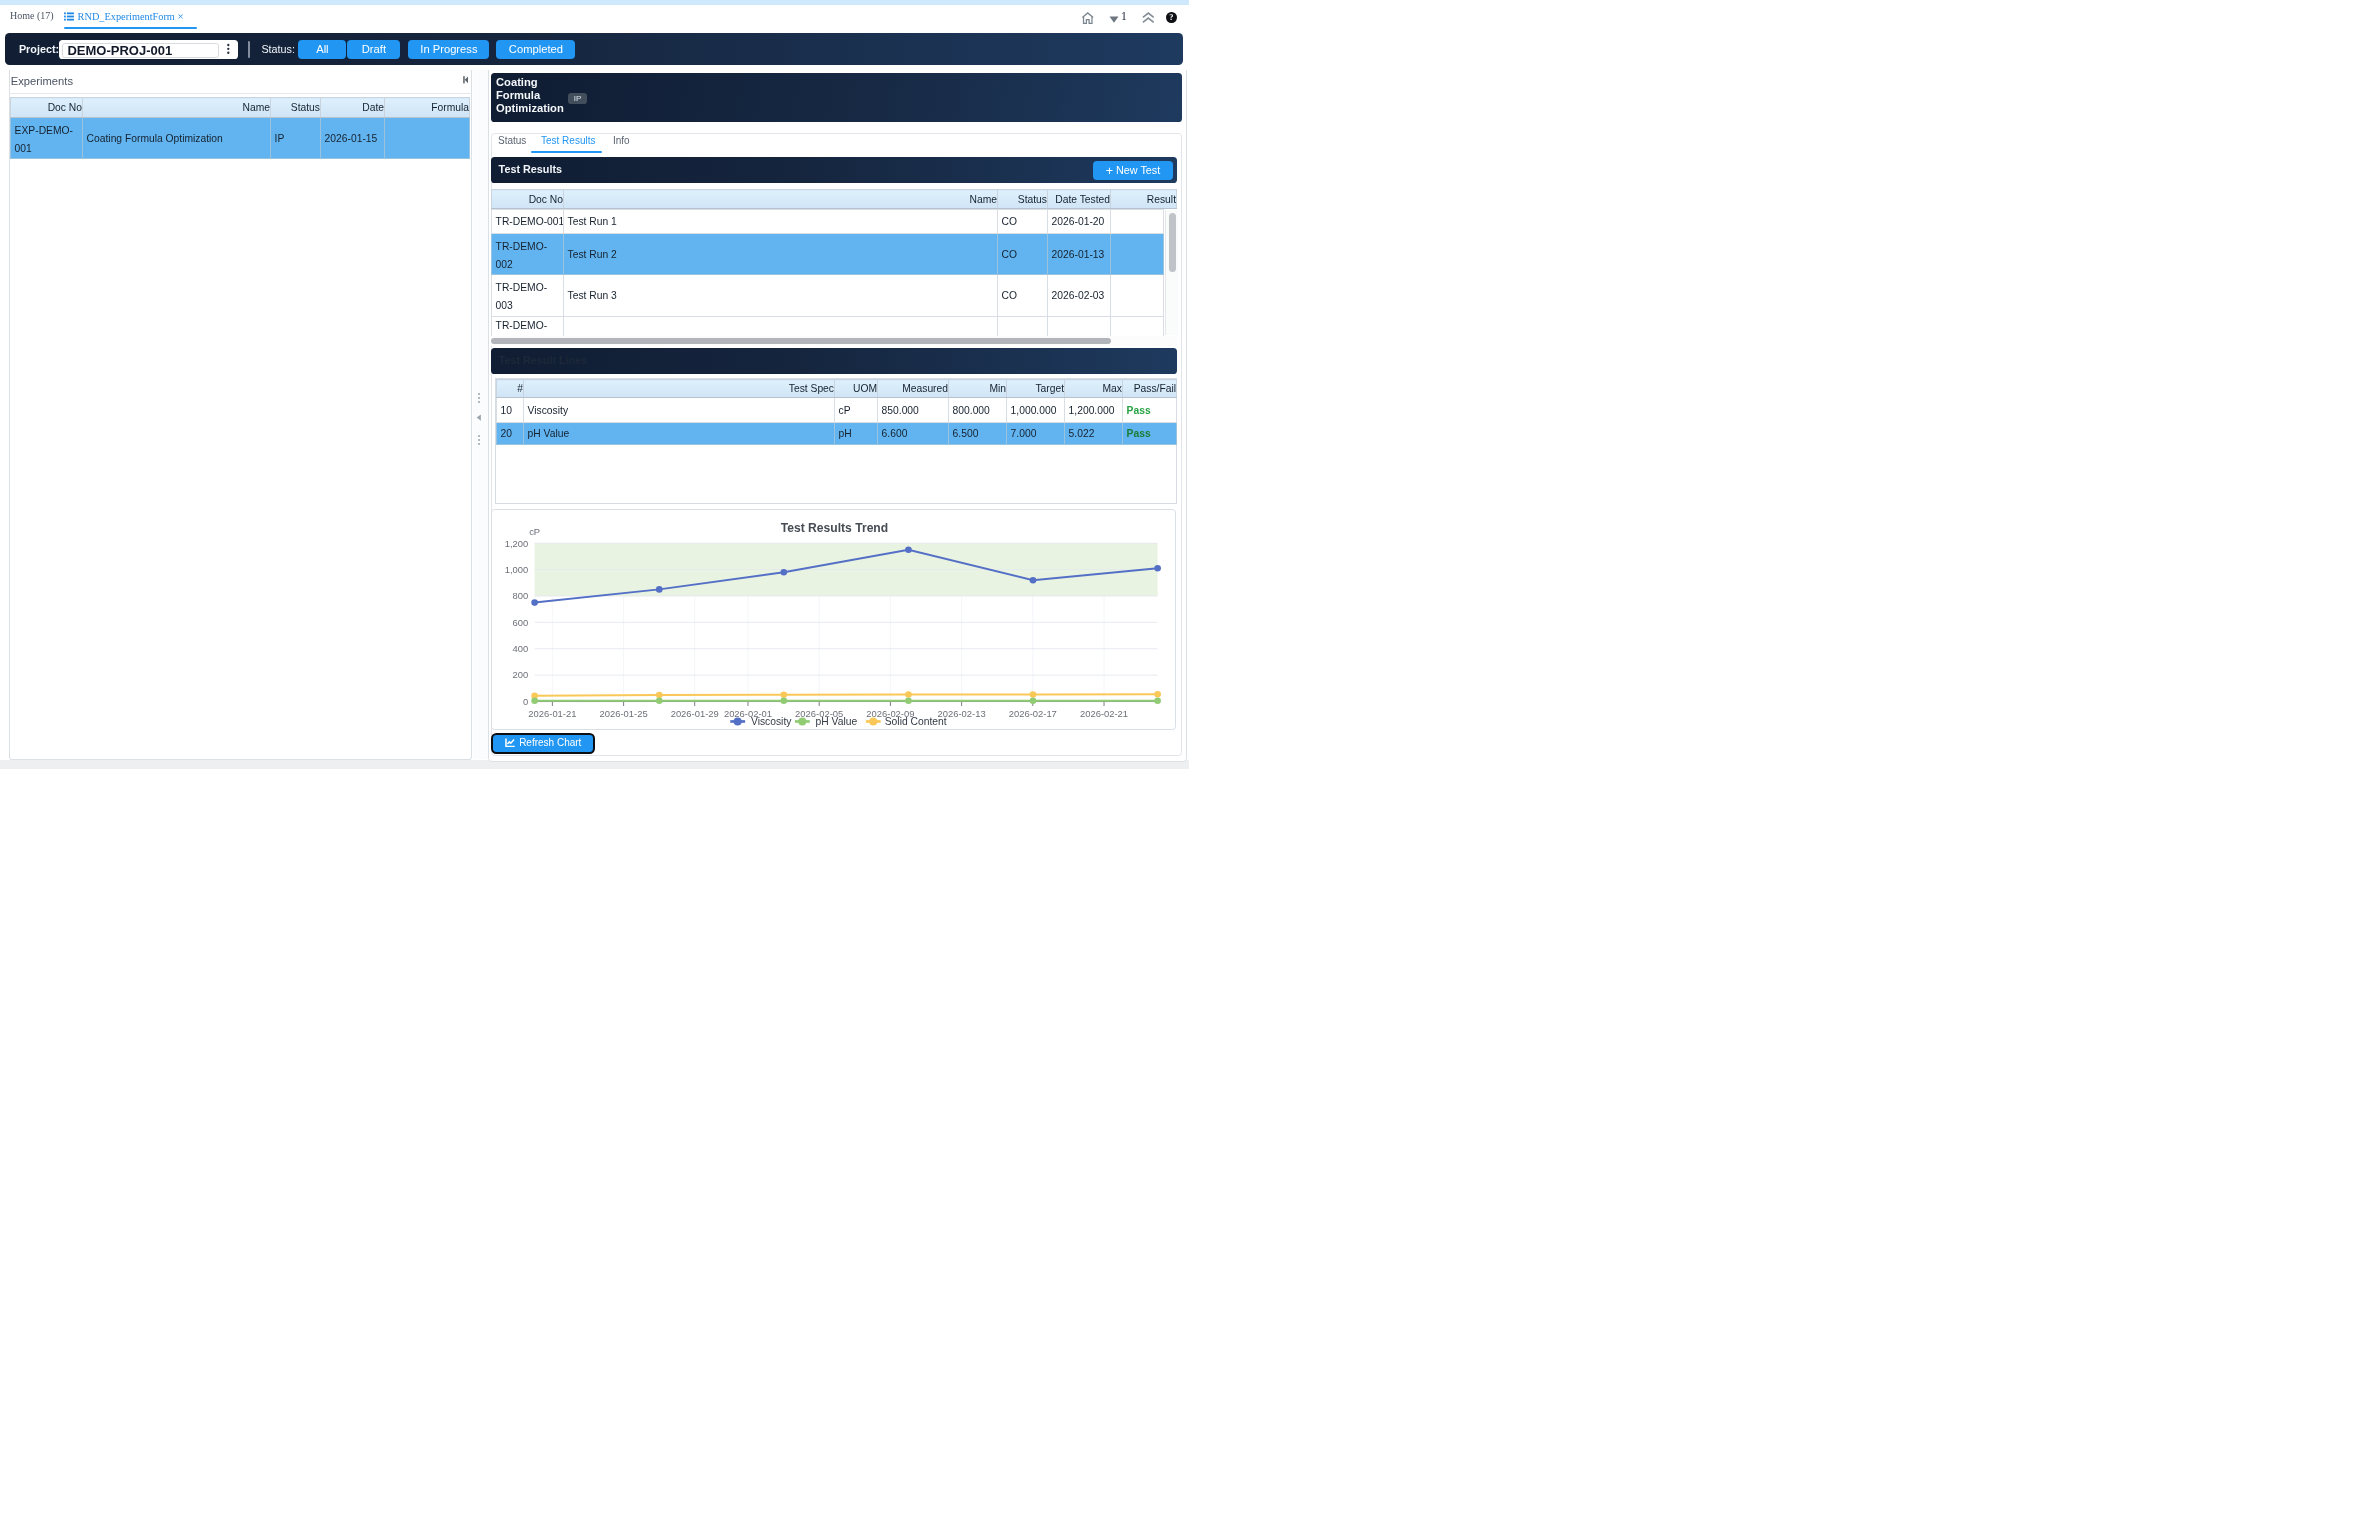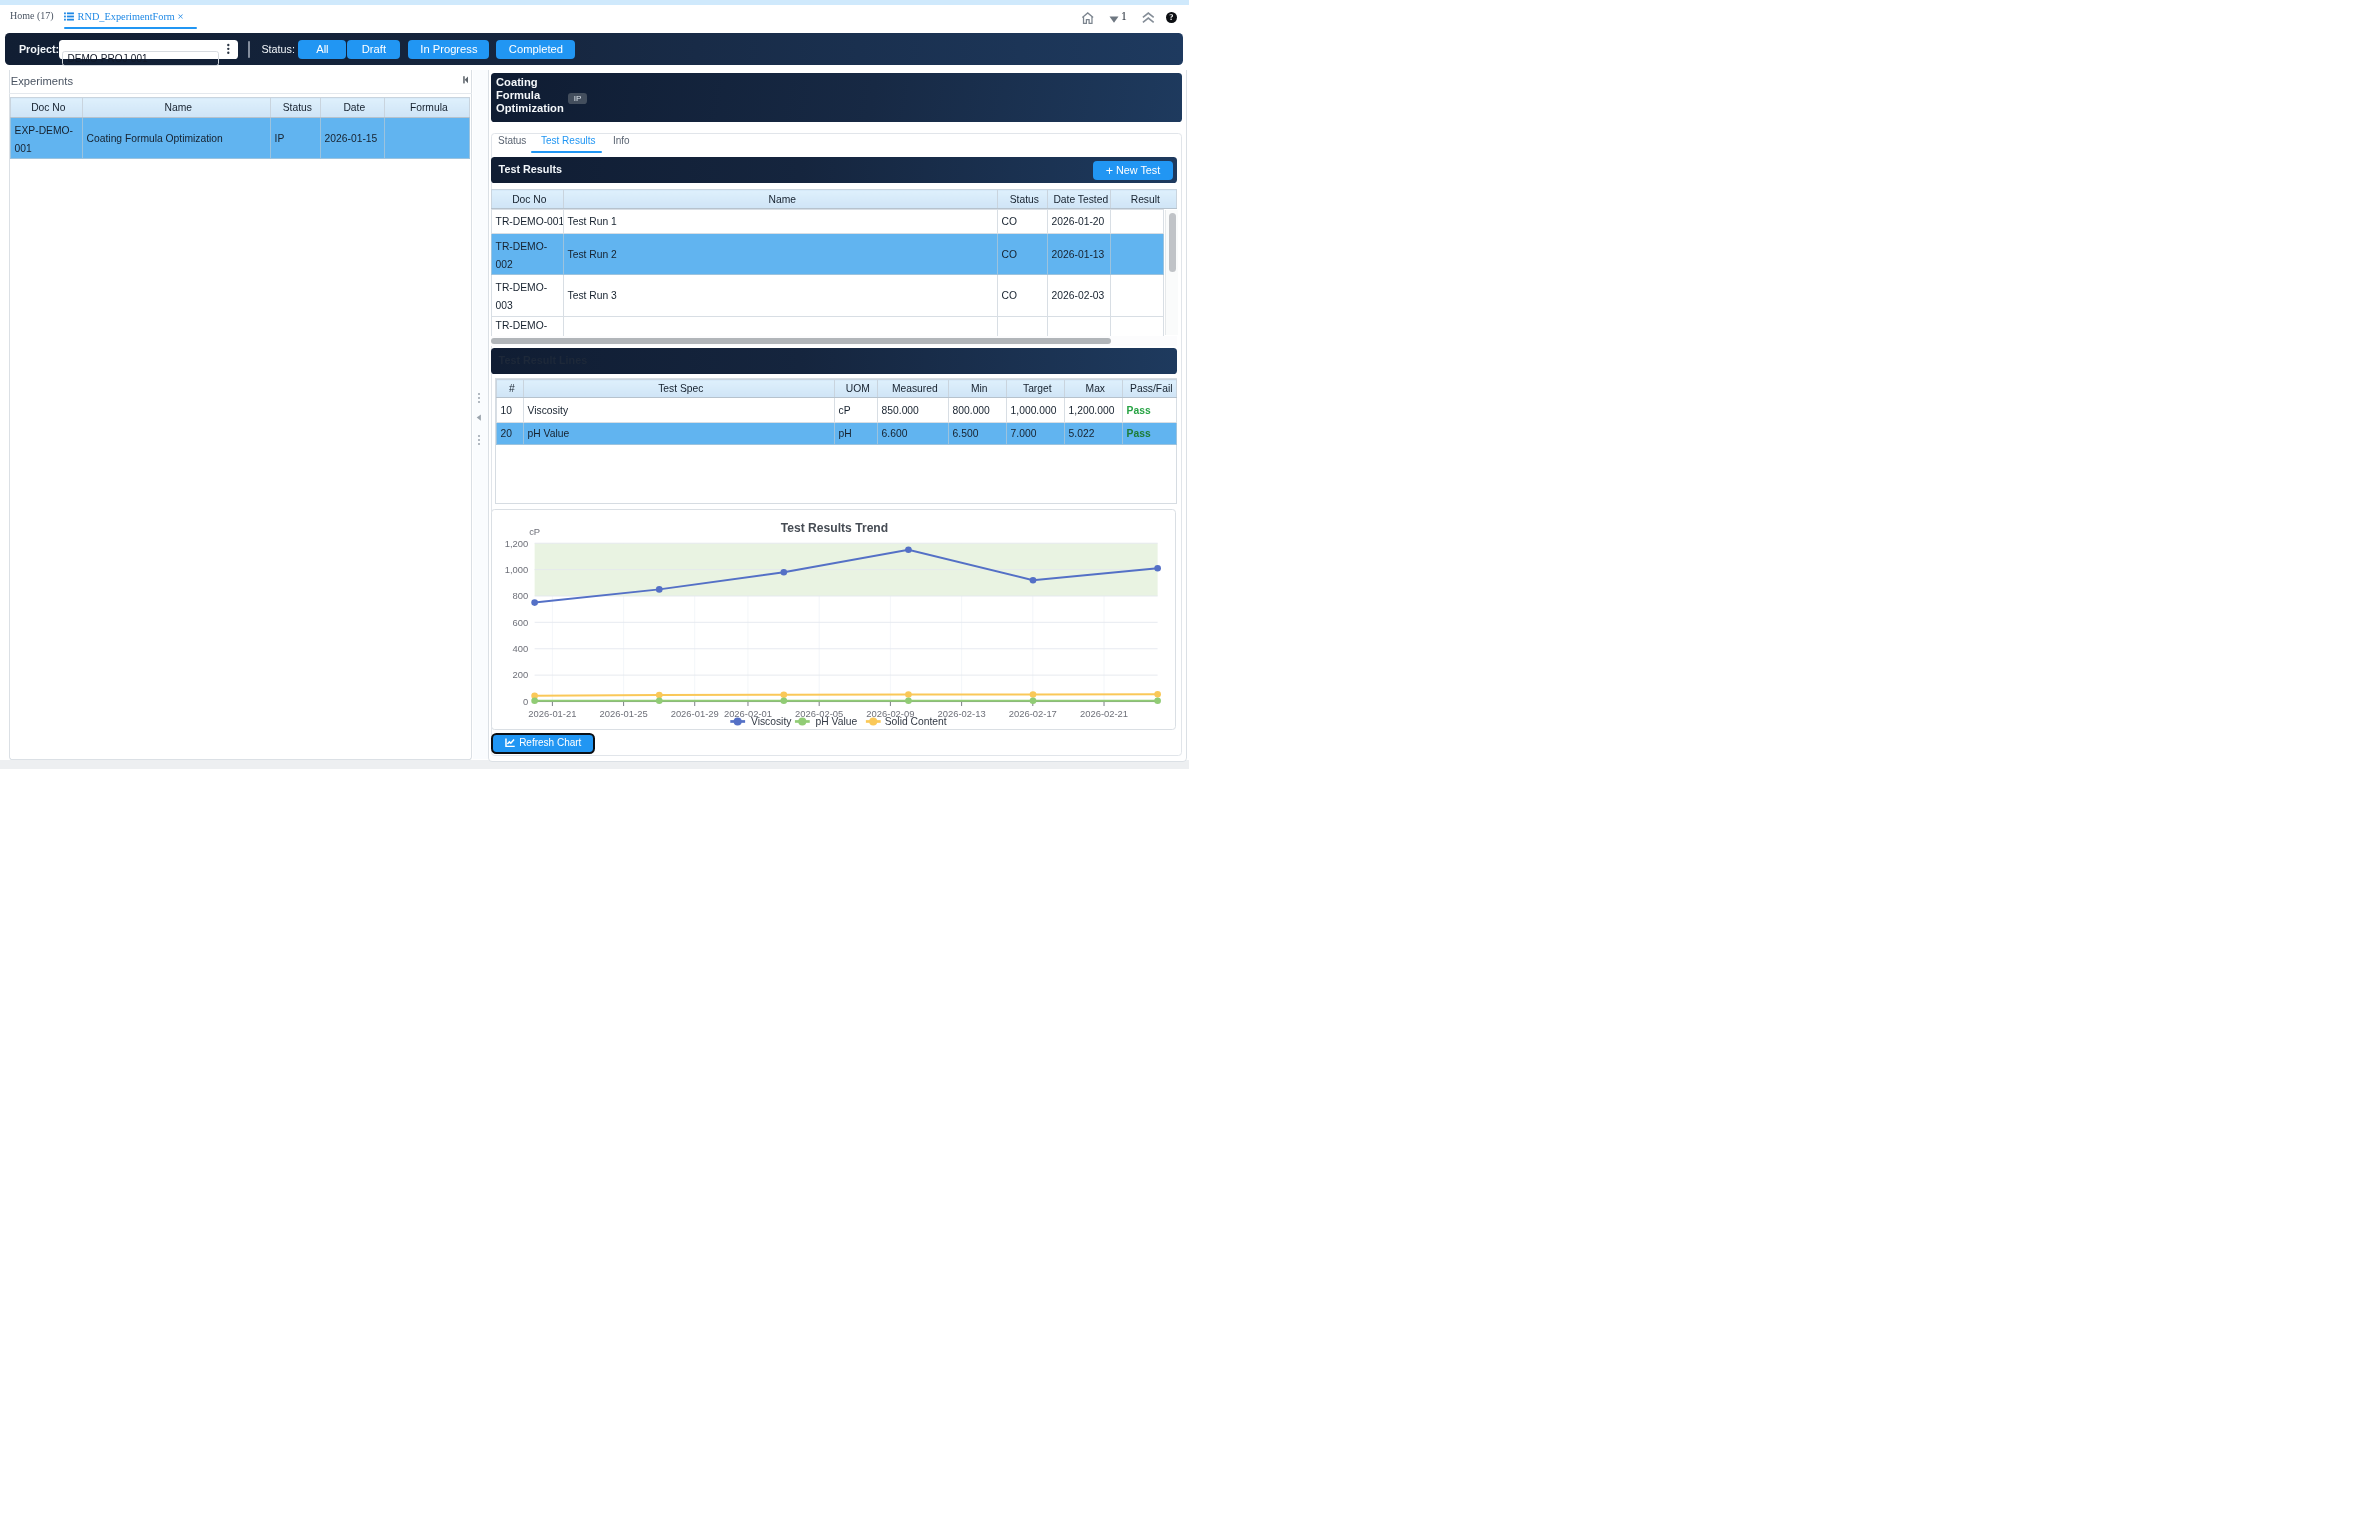--- a/index.html
+++ b/index.html
@@ -12,32 +12,32 @@
 #tabbar { left:0; top:4.5px; width:1189px; height:29px; background:#fff;font-family:Liberation Serif, serif; }
 #home-tab { left:10px; top:5.8px; font-size:10px; color:#4b5563; }
 #form-tab { left:64px; top:5.8px; font-size:10.3px; color:#1e88e5; }
 #tab-underline { left:64px; top:22.5px; width:133px; height:2.2px; background:#2196f3; border-radius:1.8px; }
 
 
 #toolbar { left:5.4px; top:33px; width:1178px; height:32px; border-radius:4.5px;
   background:linear-gradient(90deg,#111e33 0%,#16263f 45%,#1e3a5f 100%);padding-left:30px; }
 .tb-label { position:absolute; color:#f2f6fa; font-size:10.8px; font-weight:bold; top:10.3px; }
 #proj-box { left:54px; top:6.7px; width:179px; height:19px; background:#fff; border-radius:3.6px; }
-#proj-input { position:absolute; left:3.1px; top:11px; width:157px; height:15.3px; border:0.9px solid #d7dbe0; border-radius:2.7px; font-size:10px; color:#111827; line-height:13.5px; padding-left:4px; }
+#proj-input { position:absolute; left:3.1px; top:3px; width:157px; height:15.3px; border:0.9px solid #d7dbe0; border-radius:2.7px; font-size:13px; color:#111827; line-height:13.5px; padding-left:4px;font-weight:bold; }
 #proj-dots { position:absolute; right:3.6px; top:3.6px; width:12.6px; height:11.7px; }
 #tb-sep { left:243px; top:7.6px; width:1.3px; height:17px; background:rgba(225,232,240,.55); border-radius:0.9px; }
 .tb-btn { position:absolute; top:6.7px; height:19px; background:#2196f3; border-radius:4px; color:#fff; font-size:11.2px; text-align:center; line-height:19px; }
 
 
 #left-card { left:8.5px; top:70px; width:463px; height:690px; background:#fff; border:0.9px solid #dbe0e5; border-top:none; border-radius:0 0 3.6px 3.6px; }
 #exp-title { left:10.8px; top:75px; font-size:11.2px; color:#4a5462; }
 #exp-divider { left:8.5px; top:93px; width:463px; height:0.9px; background:#e4e8ed; }
 table { border-collapse:collapse; }
 .grid { position:absolute; table-layout:fixed; font-size:10.3px; color:#16212e; }
-.grid th { background:linear-gradient(180deg,#def0fc 0%,#cfe4f6 100%); font-weight:normal; text-align:center; padding:0 0 0 3.6px; border:0.9px solid #c9d4de; border-bottom:0.9px solid #b6c2cd; white-space:nowrap; overflow:hidden; }
+.grid th { background:linear-gradient(180deg,#def0fc 0%,#cfe4f6 100%); font-weight:normal; text-align:right; padding:0 0 0 3.6px; border:0.9px solid #c9d4de; border-bottom:0.9px solid #b6c2cd; white-space:nowrap; overflow:hidden; }
 .grid td { border:0.9px solid #d8dee4; padding:0 0 0 3.6px; vertical-align:middle; background:#fff; white-space:nowrap; overflow:hidden; }
 .grid tr.sel td { background:#61b4f0; border-color:#9cc3de; }
 
 
 .knob { position:absolute; width:2.3px; height:2.3px; border-radius:50%; background:#9aa3ac; }
 
 
 #right-card { left:488px; top:70px; width:699px; height:692px; background:#fff; border:0.9px solid #dbe0e5; border-top:none; border-radius:0 0 4.5px 4.5px; }
 #rp-header { left:491px; top:73px; width:691px; height:49px; border-radius:3.6px;
   background:linear-gradient(100deg,#0f1c32 0%,#172944 55%,#1e3a5e 100%); }

